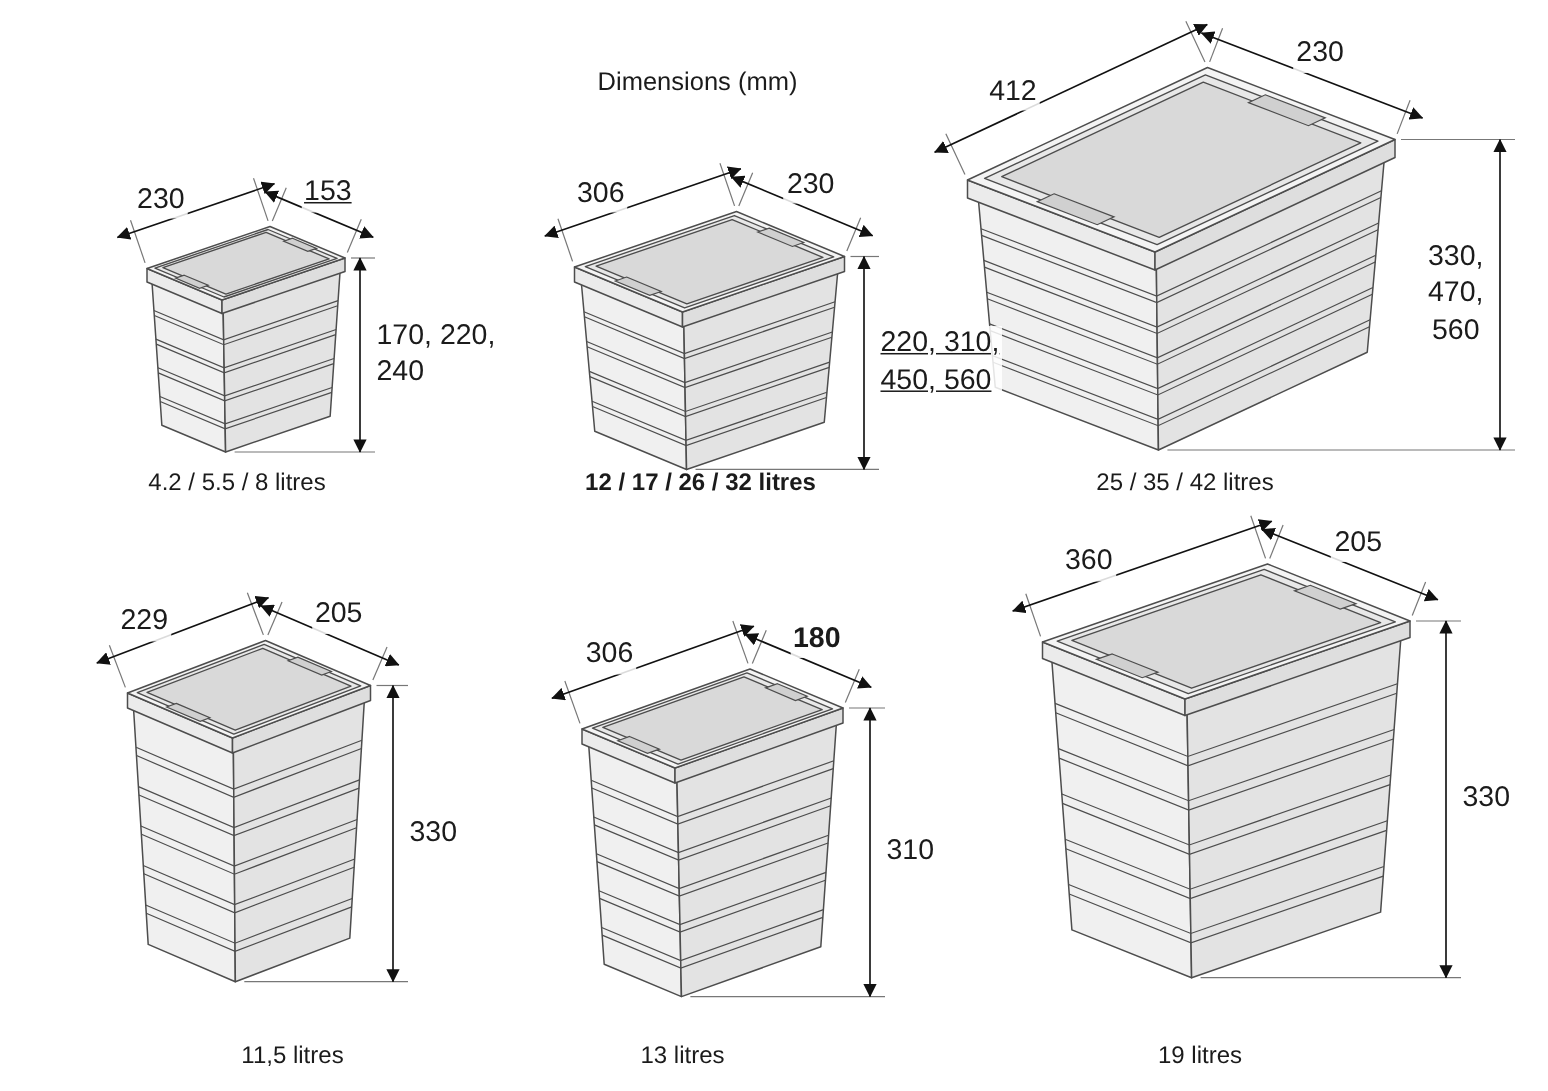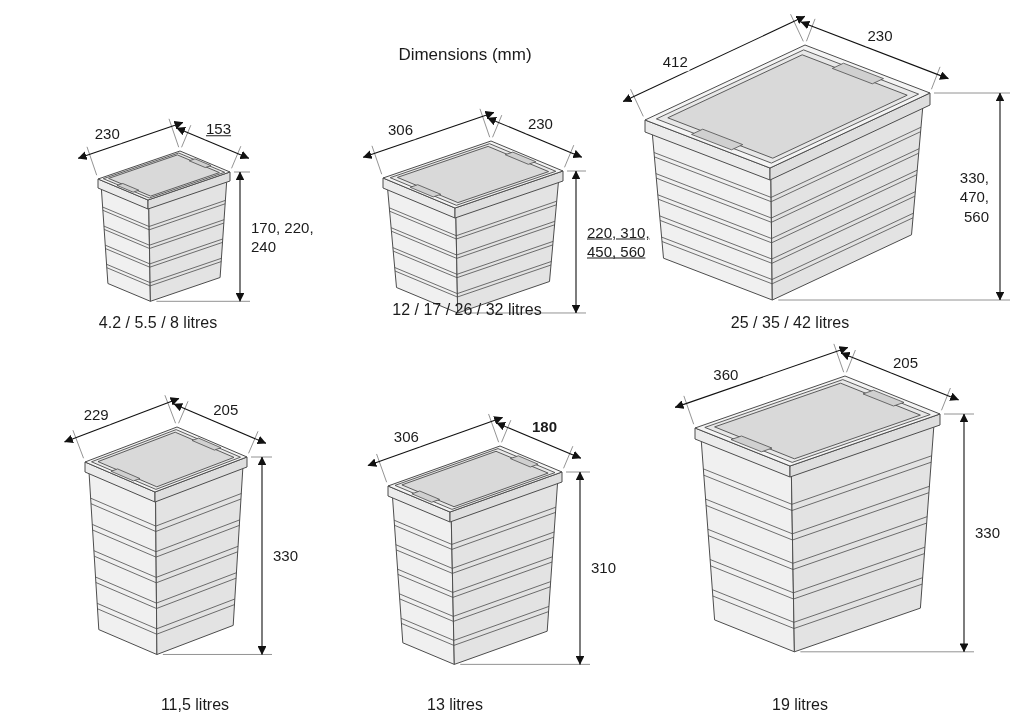--- a/index.html
+++ b/index.html
@@ -1,20 +1,20 @@
 <!DOCTYPE html>
 <html><head>
 <meta charset="utf-8">
 <style>
   *{margin:0;padding:0;box-sizing:border-box}
   html,body{background:#ffffff}
   body{font-family:"Liberation Sans",sans-serif;color:#1b1b1b}
   #stage{position:relative;width:1032px;height:727px;background:#fff;overflow:hidden}
   #diagram-svg{position:absolute;left:0;top:0}
-  .lbl{position:absolute;font-size:15px;line-height:1.3;background:rgba(255,255,255,.85);
+  .lbl{position:absolute;font-size:19px;line-height:1.3;background:rgba(255,255,255,.85);
        padding:0 2px;white-space:pre-line}
   .litres{font-size:16px;background:none;white-space:nowrap}
   .title{position:absolute;left:465px;top:55px;transform:translate(-50%,-50%);
          font-size:17px;white-space:nowrap;background:none}
 </style>
 </head>
 <body>
 
 <div id="stage">
 
@@ -207,25 +207,25 @@
   <div class="lbl" style="left: 107.226px; top: 133.582px; transform: translate(-50%, -50%);">230</div>
   <div class="lbl" style="left: 218.553px; top: 129.231px; transform: translate(-50%, -50%); text-decoration: underline;">153</div>
   <div class="lbl" style="left: 249px; top: 236.662px; transform: translate(0px, -50%);">170, 220,
 240</div>
   <div class="lbl litres" style="left: 158px; top: 323px; transform: translate(-50%, -50%);">4.2 / 5.5 / 8 litres</div>
 
   <div class="lbl" style="left: 400.509px; top: 129.719px; transform: translate(-50%, -50%);">306</div>
   <div class="lbl" style="left: 540.462px; top: 123.692px; transform: translate(-50%, -50%);">230</div>
   <div class="lbl" style="left: 585px; top: 241.988px; transform: translate(0px, -50%); text-decoration: underline;">220, 310,
 450, 560</div>
-  <div class="lbl litres" style="left: 467px; top: 310px; transform: translate(-50%, -50%);">12 / 17 / 26 / 32 litres</div>
+  <div class="lbl litres" style="left: 467px; top: 323px; transform: translate(-50%, -50%); font-weight: bold;">12 / 17 / 26 / 32 litres</div>
 
   <div class="lbl" style="left: 675.311px; top: 61.6152px; transform: translate(-50%, -50%);">412</div>
   <div class="lbl" style="left: 880.047px; top: 36.3262px; transform: translate(-50%, -50%);">230</div>
-  <div class="lbl" style="left: 991px; top: 196.502px; transform: translate(-100%, -50%); text-align: right;">330,
+  <div class="lbl" style="left: 991px; top: 196.502px; transform: translate(-100%, -50%); text-align: center;">330,
 470,
 560</div>
   <div class="lbl litres" style="left: 790px; top: 323px; transform: translate(-50%, -50%);">25 / 35 / 42 litres</div>
 
   <div class="lbl" style="left: 96.1794px; top: 414.95px; transform: translate(-50%, -50%);">229</div>
   <div class="lbl" style="left: 225.787px; top: 409.83px; transform: translate(-50%, -50%);">205</div>
   <div class="lbl" style="left: 271px; top: 555.737px; transform: translate(0px, -50%);">330</div>
   <div class="lbl litres" style="left: 165px; top: 705px; transform: translate(-50%, -50%); margin-left: 30px;">11,5 litres</div>
 
   <div class="lbl" style="left: 406.318px; top: 436.983px; transform: translate(-50%, -50%);">306</div>

